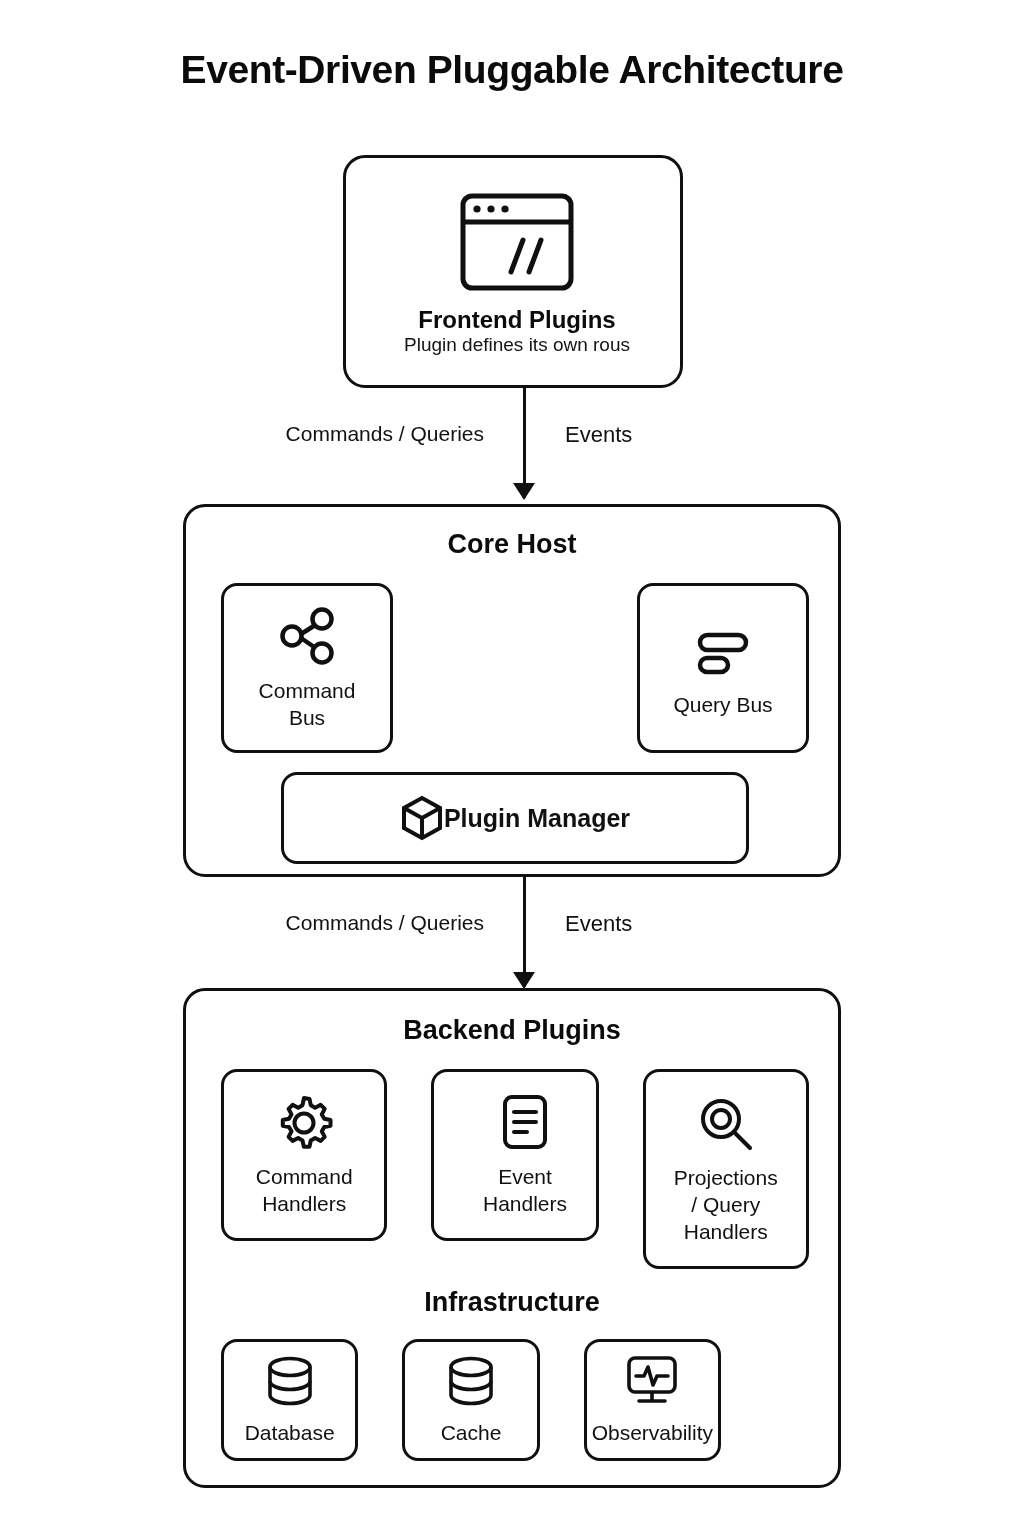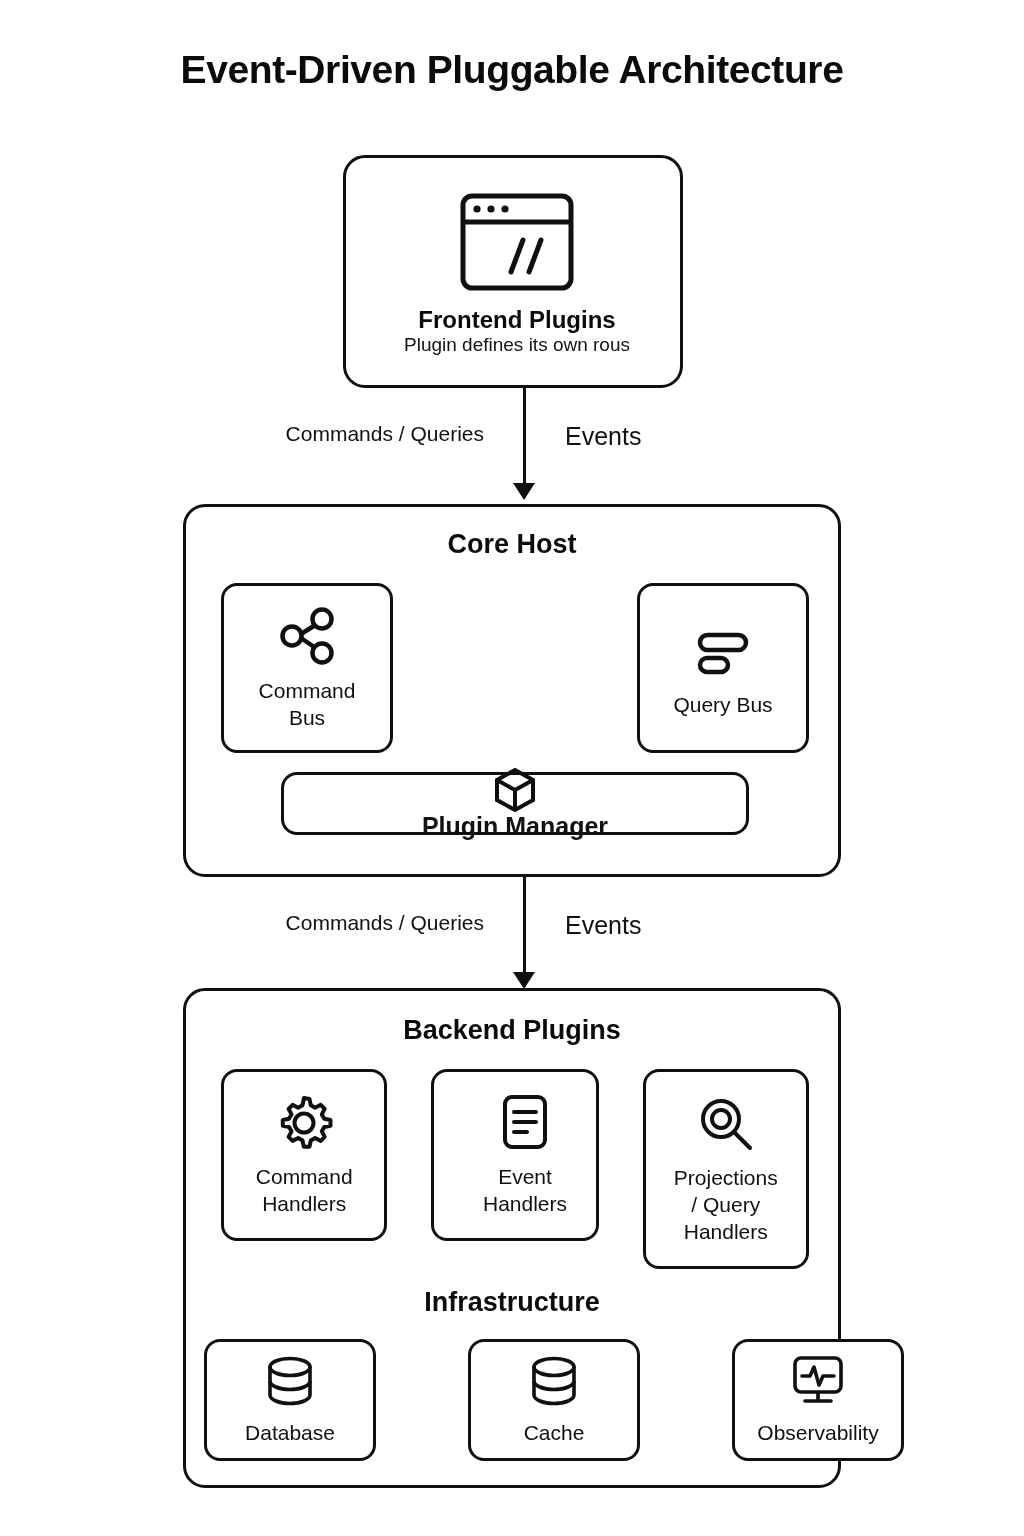--- a/index.html
+++ b/index.html
@@ -103,21 +103,21 @@
     right: 552px;
     top: 34px;
     font-size: 21px;
     color: #111111;
     white-space: nowrap;
   }
   .conn-label-right {
     position: absolute;
     left: 553px;
     top: 34px;
-    font-size: 25px;
+    font-size: 22px;
     color: #111111;
     white-space: nowrap;
   }
 
   
   #core-node {
     left: 183px;
     top: 504px;
     width: 658px;
     height: 373px;
@@ -148,22 +148,22 @@
     font-size: 21px;
     line-height: 27px;
     text-align: center;
     color: #111111;
   }
   #plugin-manager-card {
     position: absolute;
     left: 95px;
     top: 265px;
     width: 468px;
-    height: 63px;
-    flex-direction: column;
+    height: 92px;
+    flex-direction: row;
   }
   #plugin-manager-card .card-label {
     font-size: 25px;
     font-weight: 600;
   }
   #plugin-manager-card .card-icon { margin-bottom: 0; }
 
   
   #backend-node {
     left: 183px;
@@ -182,23 +182,23 @@
   #backend-cards .card { width: 172px; }
   #bh-card-0 { height: 172px; }
   #bh-card-1 { height: 172px; padding-left: 20px; }
   #bh-card-2 { height: 200px; }
   #infra-title {
     position: absolute;
     top: 296px;
     left: 0;
   }
   #infra-cards {
-    left: 18px;
+    left: 35px;
     top: 348px;
-    width: 700px;
+    width: 500px;
     height: 122px;
   }
   #infra-cards .card { width: 172px; height: 122px; }
   #infra-cards .card-label { font-size: 21px; }
 
   svg { display: block; }
 </style>
 </head>
 <body>
 

